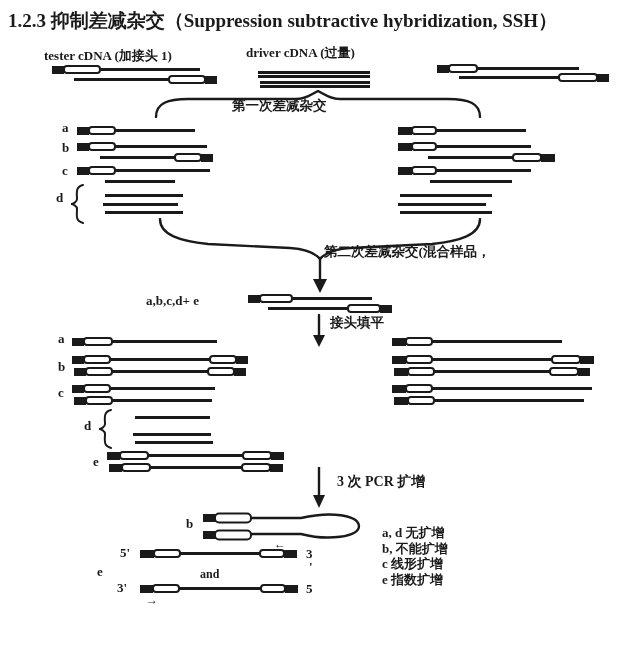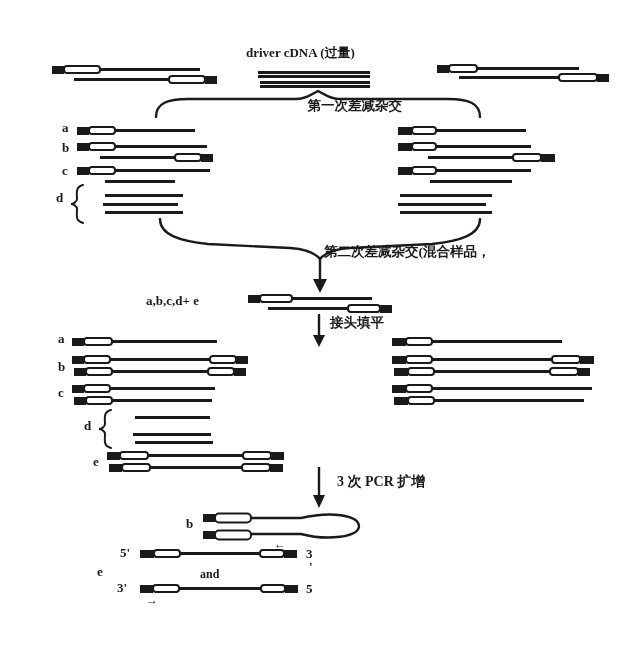--- a/index.html
+++ b/index.html
@@ -22,21 +22,23 @@
   .legend { position:absolute; left:382px; top:525px; font-weight:bold; font-size:13px; line-height:15.5px; white-space:nowrap; }
   .caption { position:absolute; left:50%; top:634px; transform:translateX(-50%); padding:2px 9px;
              font-size:17px; font-weight:bold; white-space:nowrap; }
   .primer { position:absolute; font-size:12px; font-weight:bold; line-height:1; }
 </style>
 </head>
 <body>
 
 <div class="page">
 
-
+  <div class="title">1.2.3 抑制差减杂交（Suppression subtractive hybridization, SSH）</div>
+
+  <div class="lbl" style="left:44px;top:49px">tester cDNA (加接头 1)</div>
   <div class="lbl" style="left:246px;top:46px">driver cDNA (过量)</div>
 
   <div class="strand" style="left:52px;top:64px">
       <span class="seg-b" style="width: 12px;"></span>
       <span class="seg-w" style="width: 38px;"></span>
       <span class="seg-l" style="width: 100px;"></span>
     </div>
   <div class="strand" style="left:74px;top:74px">
       <span class="seg-l" style="width: 95px;"></span>
       <span class="seg-w" style="width: 38px;"></span>
@@ -61,21 +63,21 @@
     </div>
   <div class="strand" style="left:459px;top:72px">
       <span class="seg-l" style="width: 100px;"></span>
       <span class="seg-w" style="width: 40px;"></span>
       <span class="seg-b" style="width: 12px;"></span>
     </div>
 
   <svg class="sv" style="left:148px;top:90px" width="340" height="28">
     <path class="ink-stroke" d="M 8,27 C 8,13 20,9 40,9 L 148,9 C 158,9 162,5 170,1 C 178,5 182,9 192,9 L 300,9 C 320,9 332,13 332,27"></path>
   </svg>
-  <div class="lbl cjk" style="left:238px;top:99px;width:164px;text-align:right">第一次差减杂交</div>
+  <div class="lbl cjk" style="left:232px;top:99px;width:164px;text-align:left">第一次差减杂交</div>
 
   <div class="lbl" style="left:62px;top:121px">a</div>
   <div class="strand" style="left:77px;top:125px">
       <span class="seg-b" style="width: 12px;"></span>
       <span class="seg-w" style="width: 28px;"></span>
       <span class="seg-l" style="width: 80px;"></span>
     </div>
   <div class="lbl" style="left:62px;top:141px">b</div>
   <div class="strand" style="left:77px;top:141px">
       <span class="seg-b" style="width: 12px;"></span>
@@ -267,20 +269,26 @@
 
   <div class="lbl" style="left:186px;top:517px">b</div>
   <svg class="sv" style="left:203px;top:512px" width="170" height="30">
     <rect class="ink-fill" x="0" y="2" width="13" height="8"></rect>
     <rect class="wht-fill" x="12" y="1.5" width="36" height="9" rx="4"></rect>
     <rect class="ink-fill" x="0" y="19" width="13" height="8"></rect>
     <rect class="wht-fill" x="12" y="18.5" width="36" height="9" rx="4"></rect>
     <path class="ink-stroke" d="M 48,6 L 98,6 C 128,-1 155,3 156,14 C 156,25 125,29 98,22 L 48,22"></path>
   </svg>
 
+  <div class="legend">
+    <div>a, d 无扩增</div>
+    <div>b, 不能扩增</div>
+    <div>c 线形扩增</div>
+    <div>e 指数扩增</div>
+  </div>
 
   <div class="lbl" style="left:97px;top:565px">e</div>
   <div class="lbl" style="left:120px;top:546px">5'</div>
   <div class="strand" style="left:140px;top:548px">
       <span class="seg-b" style="width: 14px;"></span>
       <span class="seg-w" style="width: 28px;"></span>
       <span class="seg-l" style="width: 80px;"></span>
       <span class="seg-w" style="width: 26px;"></span>
       <span class="seg-b" style="width: 13px;"></span>
     </div>

